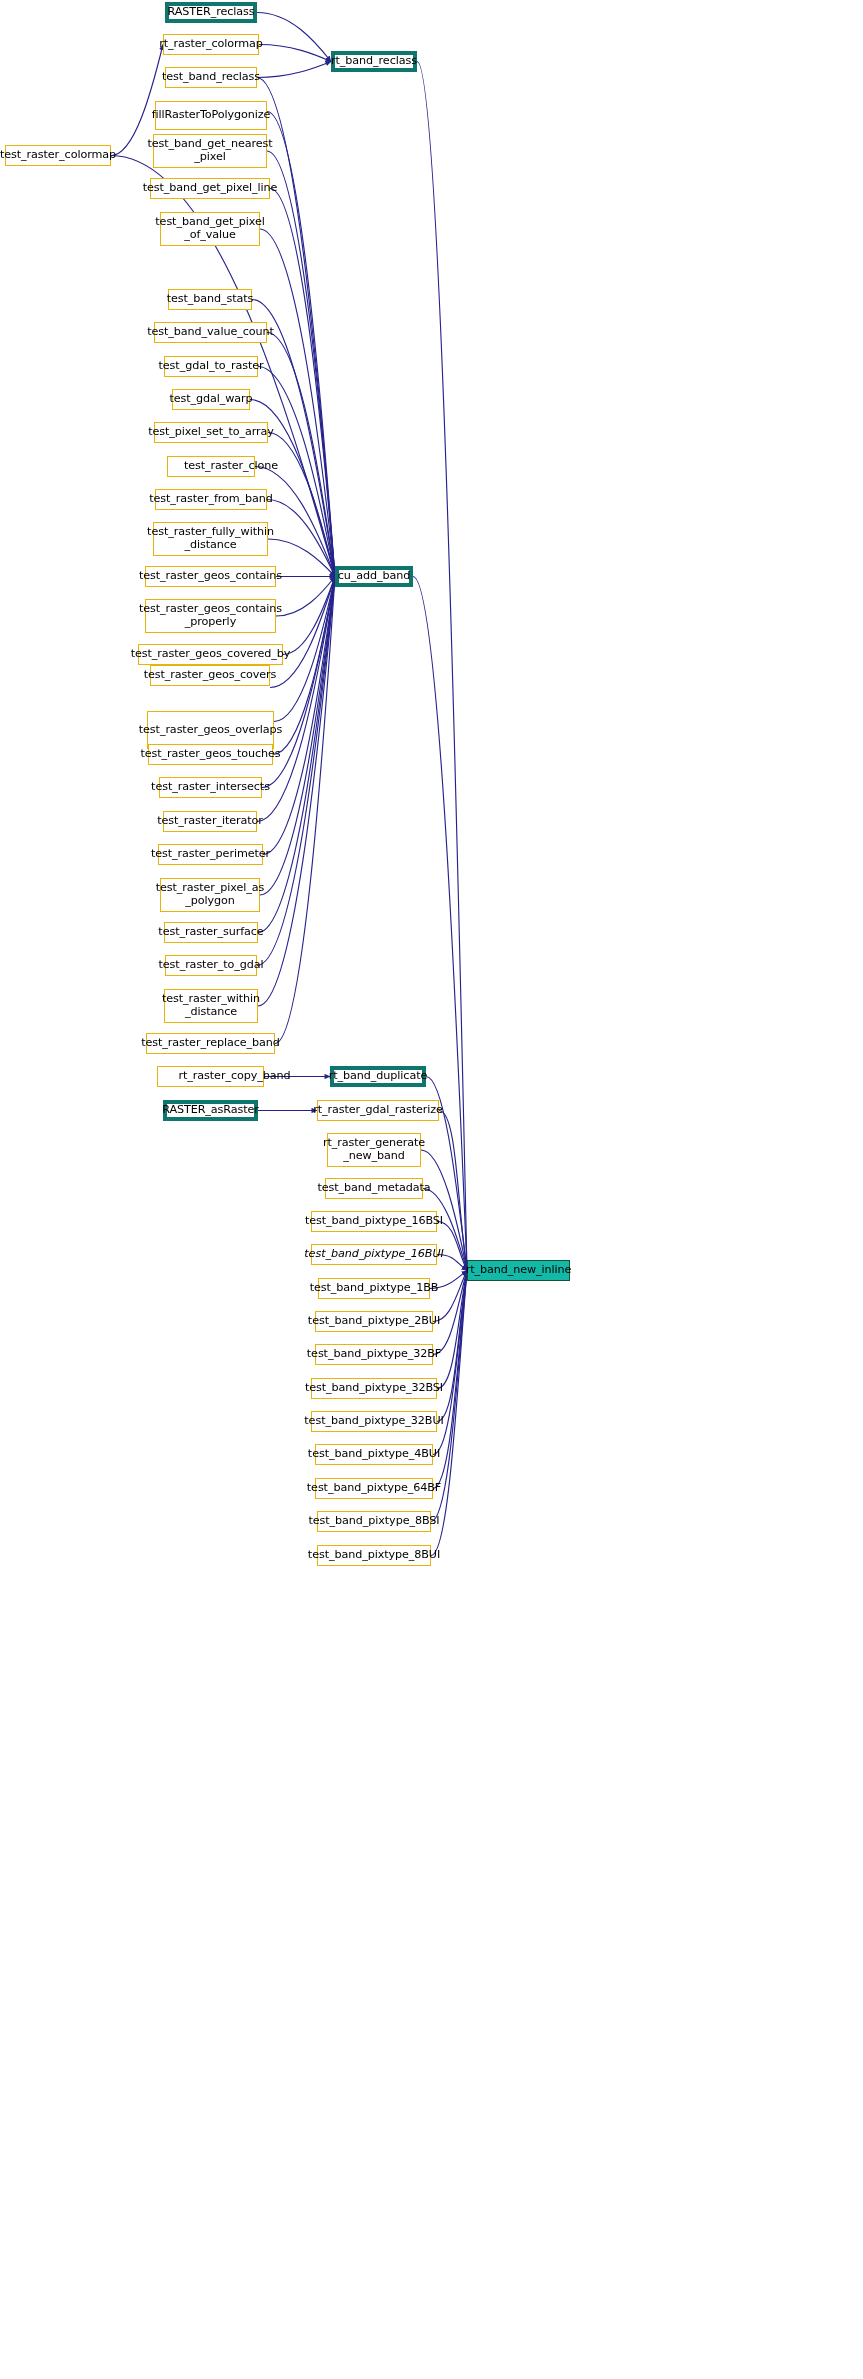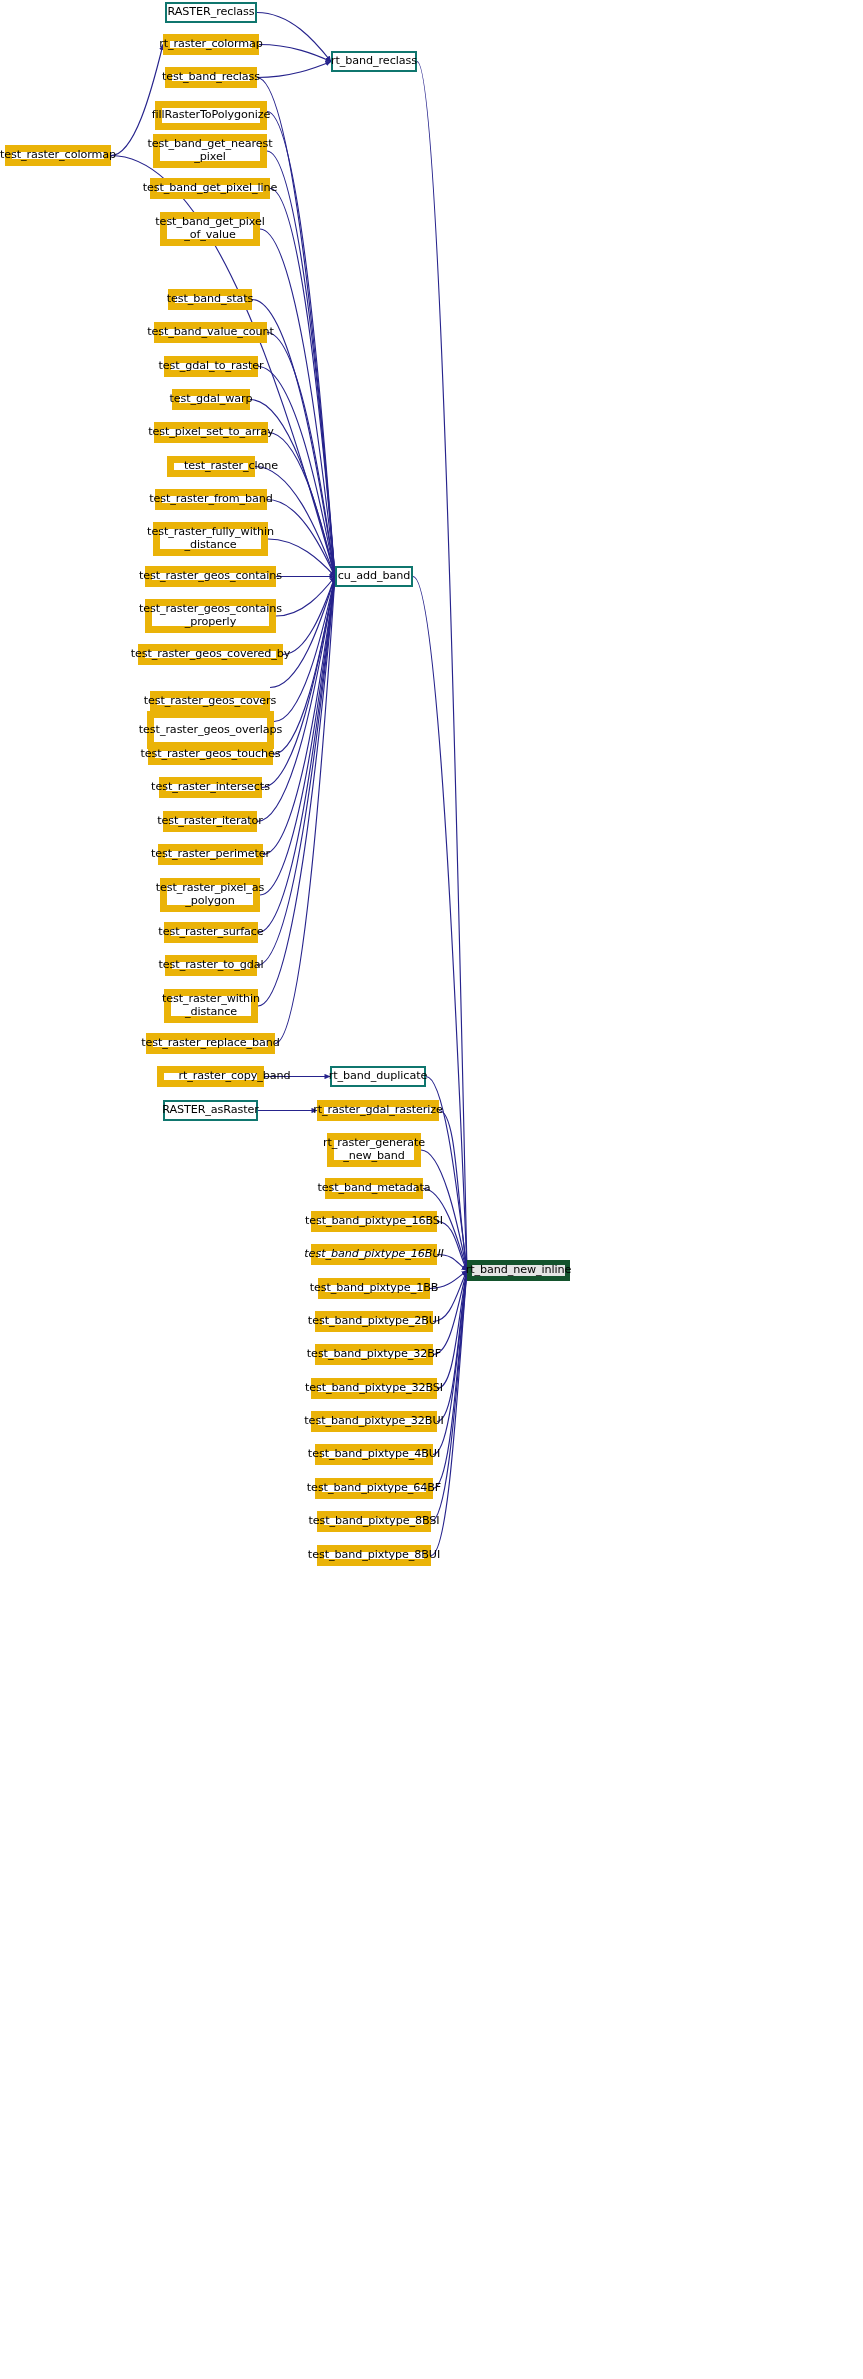--- a/index.html
+++ b/index.html
@@ -26,35 +26,35 @@
     pointer-events: none;
   }
   .node {
     position: absolute;
     box-sizing: border-box;
     display: flex;
     align-items: center;
     justify-content: center;
     text-align: center;
     background: #ffffff;
-    border: 7px solid #eab308;
+    border: 1px solid #eab308;
     color: #000000;
     font-size: 11.2px;
     line-height: 12.6px;
     letter-spacing: -0.1px;
     white-space: pre-line;
     cursor: pointer;
     z-index: 5;
   }
   .node.plain {
-    border: 2px solid #0f766e;
+    border: 4px solid #0f766e;
   }
   .node.current {
-    border: 5px solid #14532d;
-    background: #e5e5e5;
+    border: 1px solid #14532d;
+    background: #14b8a6;
   }
 </style>
 </head>
 <body>
 
 <div id="graph">
   <svg id="edges" viewBox="0 0 863 2379" xmlns="http://www.w3.org/2000/svg">
     <defs>
       <marker id="arrow" viewBox="0 0 10 10" refX="9.2" refY="5" markerWidth="5.2" markerHeight="5.2" orient="auto-start-reverse">
         <path d="M 0 0.6 L 10 5 L 0 9.4 z" fill="#26238c"></path>
@@ -131,21 +131,21 @@
       <div class="node" style="left: 172px; top: 389px; width: 78px; height: 21px;">test_gdal_warp</div>
       <div class="node" style="left: 154px; top: 422px; width: 114px; height: 21px;">test_pixel_set_to_array</div>
       <div class="node" style="left: 167px; top: 456px; width: 88px; height: 21px; padding-left: 40px;">test_raster_clone</div>
       <div class="node" style="left: 155px; top: 489px; width: 112px; height: 21px;">test_raster_from_band</div>
       <div class="node" style="left: 153px; top: 522px; width: 115px; height: 34px;">test_raster_fully_within
 _distance</div>
       <div class="node" style="left: 145px; top: 566px; width: 131px; height: 21px;">test_raster_geos_contains</div>
       <div class="node" style="left: 145px; top: 599px; width: 131px; height: 34px;">test_raster_geos_contains
 _properly</div>
       <div class="node" style="left: 138px; top: 644px; width: 145px; height: 21px;">test_raster_geos_covered_by</div>
-      <div class="node" style="left: 150px; top: 691px; width: 120px; height: 21px;">test_raster_geos_covers</div>
+      <div class="node" style="left: 150px; top: 665px; width: 120px; height: 21px;">test_raster_geos_covers</div>
       <div class="node" style="left: 147px; top: 711px; width: 127px; height: 38px;">test_raster_geos_overlaps</div>
       <div class="node" style="left: 148px; top: 744px; width: 125px; height: 21px;">test_raster_geos_touches</div>
       <div class="node" style="left: 159px; top: 777px; width: 103px; height: 21px;">test_raster_intersects</div>
       <div class="node" style="left: 163px; top: 811px; width: 94px; height: 21px;">test_raster_iterator</div>
       <div class="node" style="left: 158px; top: 844px; width: 105px; height: 21px;">test_raster_perimeter</div>
       <div class="node" style="left: 160px; top: 878px; width: 100px; height: 34px;">test_raster_pixel_as
 _polygon</div>
       <div class="node" style="left: 164px; top: 922px; width: 94px; height: 21px;">test_raster_surface</div>
       <div class="node" style="left: 165px; top: 955px; width: 92px; height: 21px;">test_raster_to_gdal</div>
       <div class="node" style="left: 164px; top: 989px; width: 94px; height: 34px;">test_raster_within

